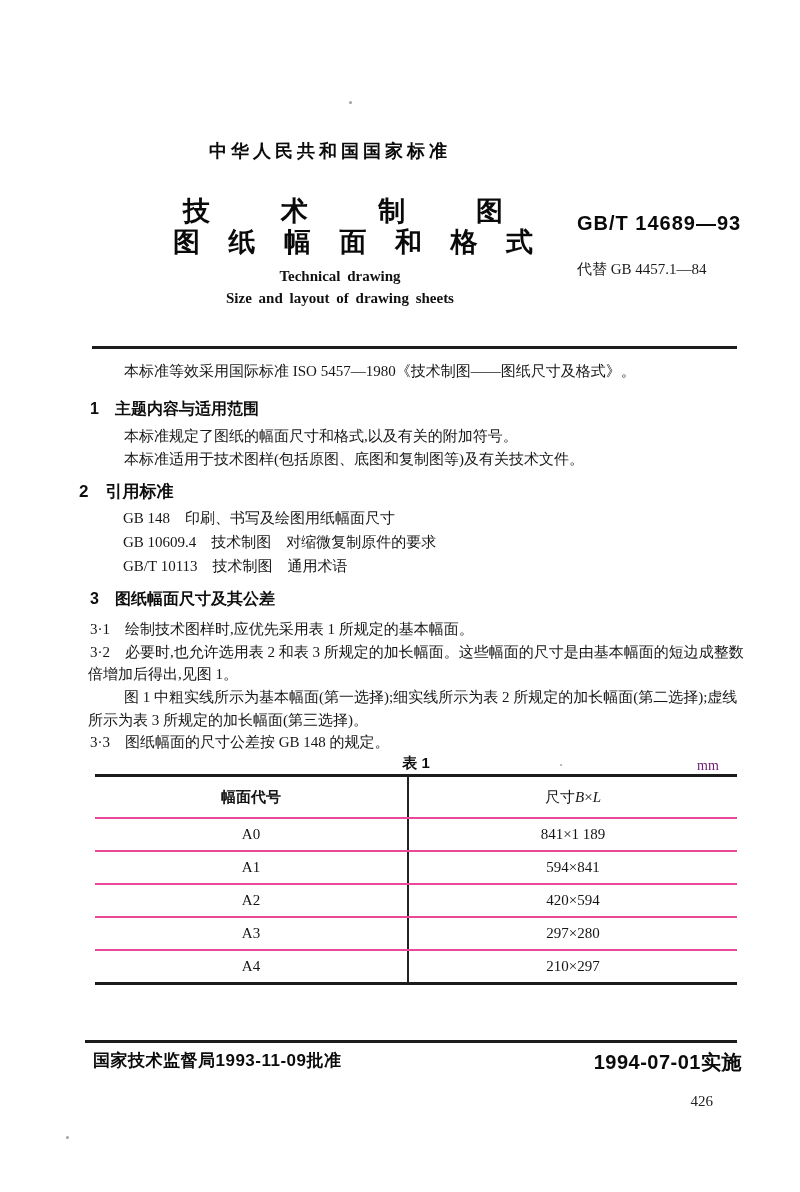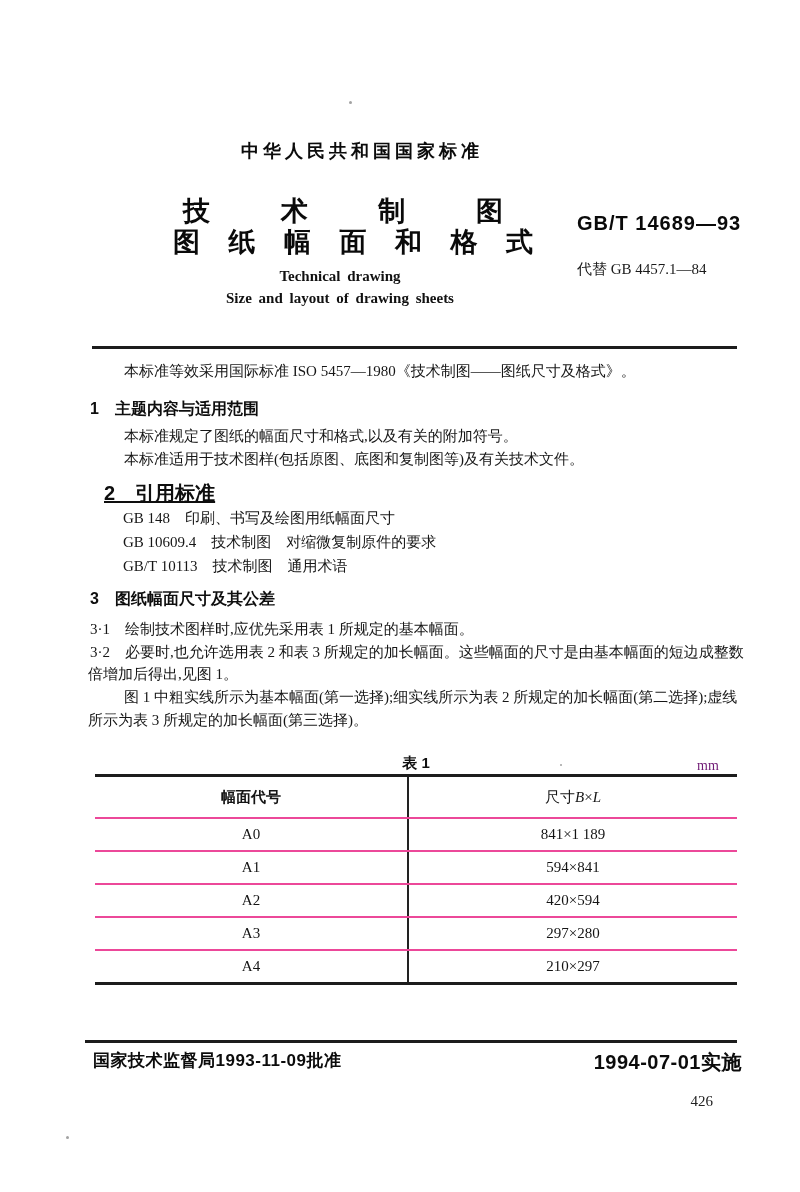--- a/index.html
+++ b/index.html
@@ -27,21 +27,20 @@
   }
   .std-header{
     position:absolute;
     left:209px;top:139px;
     font-family:"Liberation Sans","DejaVu Sans",sans-serif;
     font-weight:700;
     font-size:18px;
     letter-spacing:4px;
     white-space:nowrap;
     color:#0b0b0b;
-    margin-left:32px;
   }
   .title-cn{
     position:absolute;
     display:flex;
     justify-content:space-between;
     font-family:"Liberation Sans","DejaVu Sans",sans-serif;
     font-weight:700;
     font-size:27px;
     color:#0a0a0a;
   }
@@ -159,31 +158,32 @@
   <div class="title-en title-en2">Size and layout of drawing sheets</div>
 
   <div class="hrule top-rule"></div>
 
   <div class="line" style="left:124px;top:362px;">本标准等效采用国际标准 ISO 5457—1980《技术制图——图纸尺寸及格式》。</div>
 
   <div class="line heading" style="left:90px;top:399px;font-size:16px;">1　主题内容与适用范围</div>
   <div class="line" style="left:124px;top:427px;">本标准规定了图纸的幅面尺寸和格式,以及有关的附加符号。</div>
   <div class="line" style="left:124px;top:450px;">本标准适用于技术图样(包括原图、底图和复制图等)及有关技术文件。</div>
 
-  <div class="line heading" style="left:104px;top:481px;font-size:20px;text-decoration:underline;">2　引用标准</div>
+  <div class="line heading" style="left:79px;top:481px;font-size:17px;">2　引用标准</div>
   <div class="line" style="left:123px;top:509px;">GB 148　印刷、书写及绘图用纸幅面尺寸</div>
   <div class="line" style="left:123px;top:533px;">GB 10609.4　技术制图　对缩微复制原件的要求</div>
   <div class="line" style="left:123px;top:557px;">GB/T 10113　技术制图　通用术语</div>
 
   <div class="line heading" style="left:90px;top:589px;font-size:16px;">3　图纸幅面尺寸及其公差</div>
   <div class="line" style="left:90px;top:620px;">3·1　绘制技术图样时,应优先采用表 1 所规定的基本幅面。</div>
   <div class="line" style="left:90px;top:643px;">3·2　必要时,也允许选用表 2 和表 3 所规定的加长幅面。这些幅面的尺寸是由基本幅面的短边成整数</div>
   <div class="line" style="left:88px;top:665px;">倍增加后得出,见图 1。</div>
   <div class="line" style="left:124px;top:688px;">图 1 中粗实线所示为基本幅面(第一选择);细实线所示为表 2 所规定的加长幅面(第二选择);虚线</div>
   <div class="line" style="left:88px;top:711px;">所示为表 3 所规定的加长幅面(第三选择)。</div>
+  <div class="line" style="left:90px;top:733px;">3·3　图纸幅面的尺寸公差按 GB 148 的规定。</div>
 
   <div class="tbl-caption">表 1</div>
   <div class="tbl-unit">mm</div>
 
   <div class="tbl">
     <div class="tbl-row hdr">
       <div class="tbl-cell tbl-c1">幅面代号</div>
       <div class="tbl-cell tbl-c2">
         <span>尺寸 </span>
           <span class="ital">B</span>

